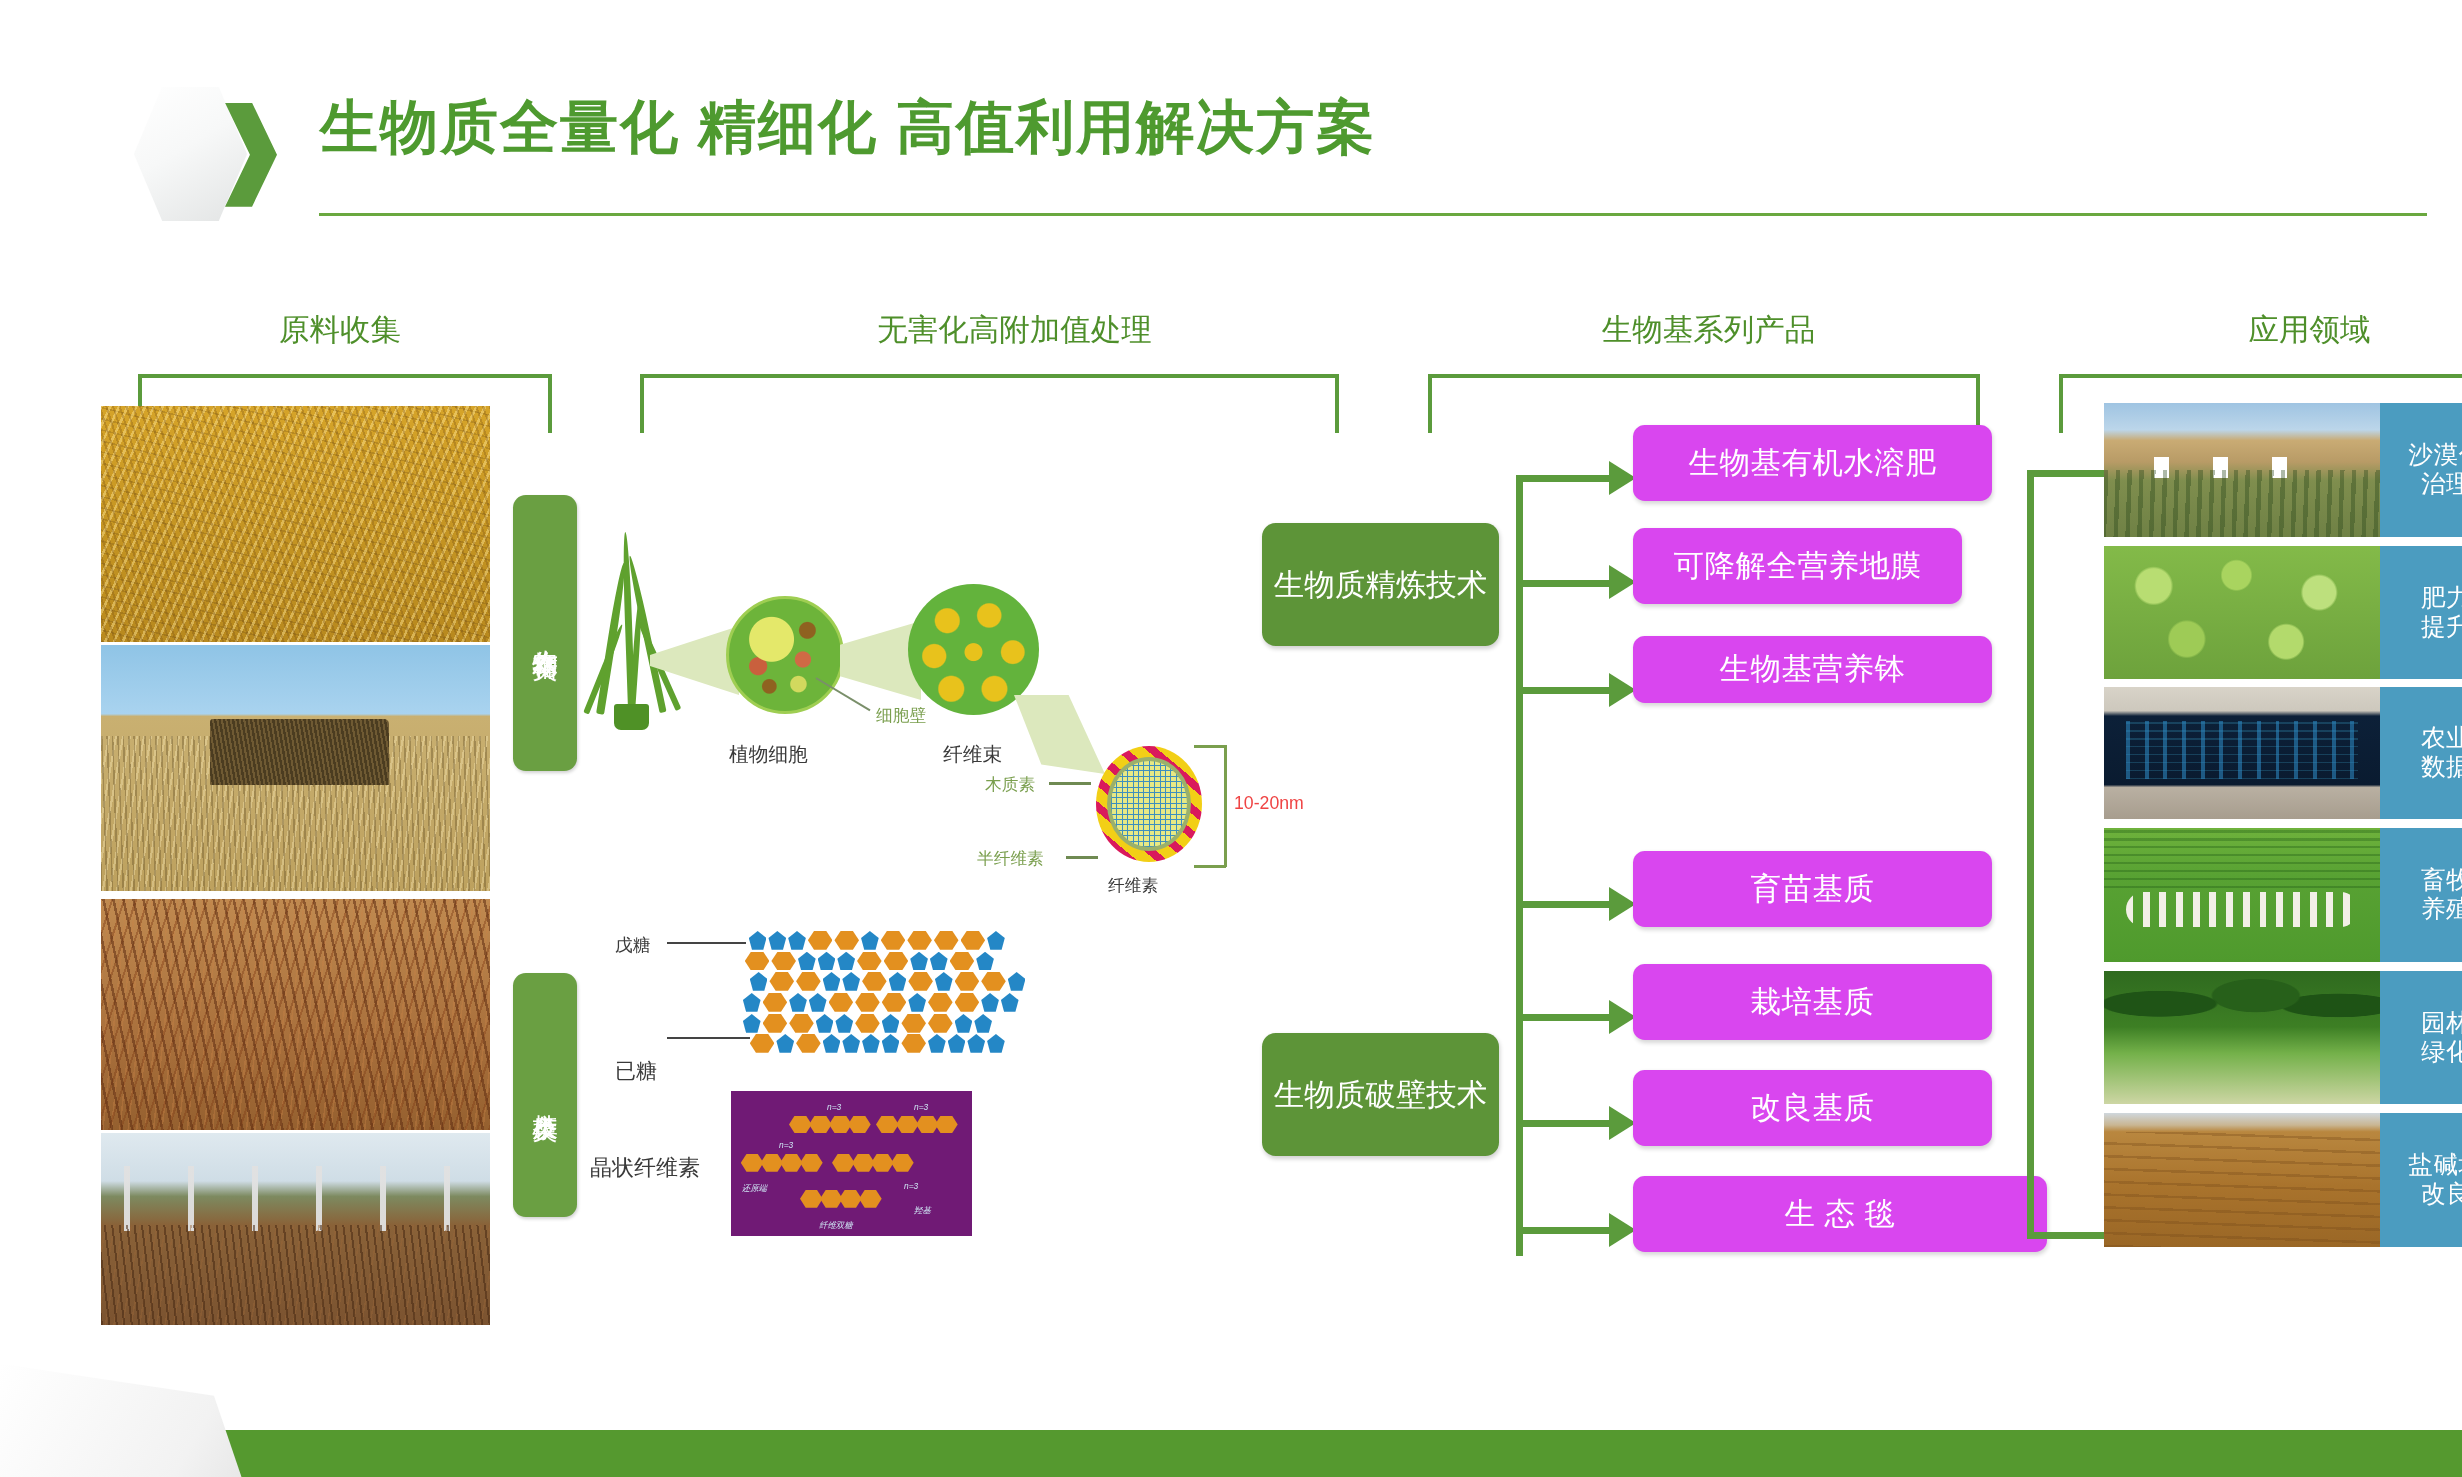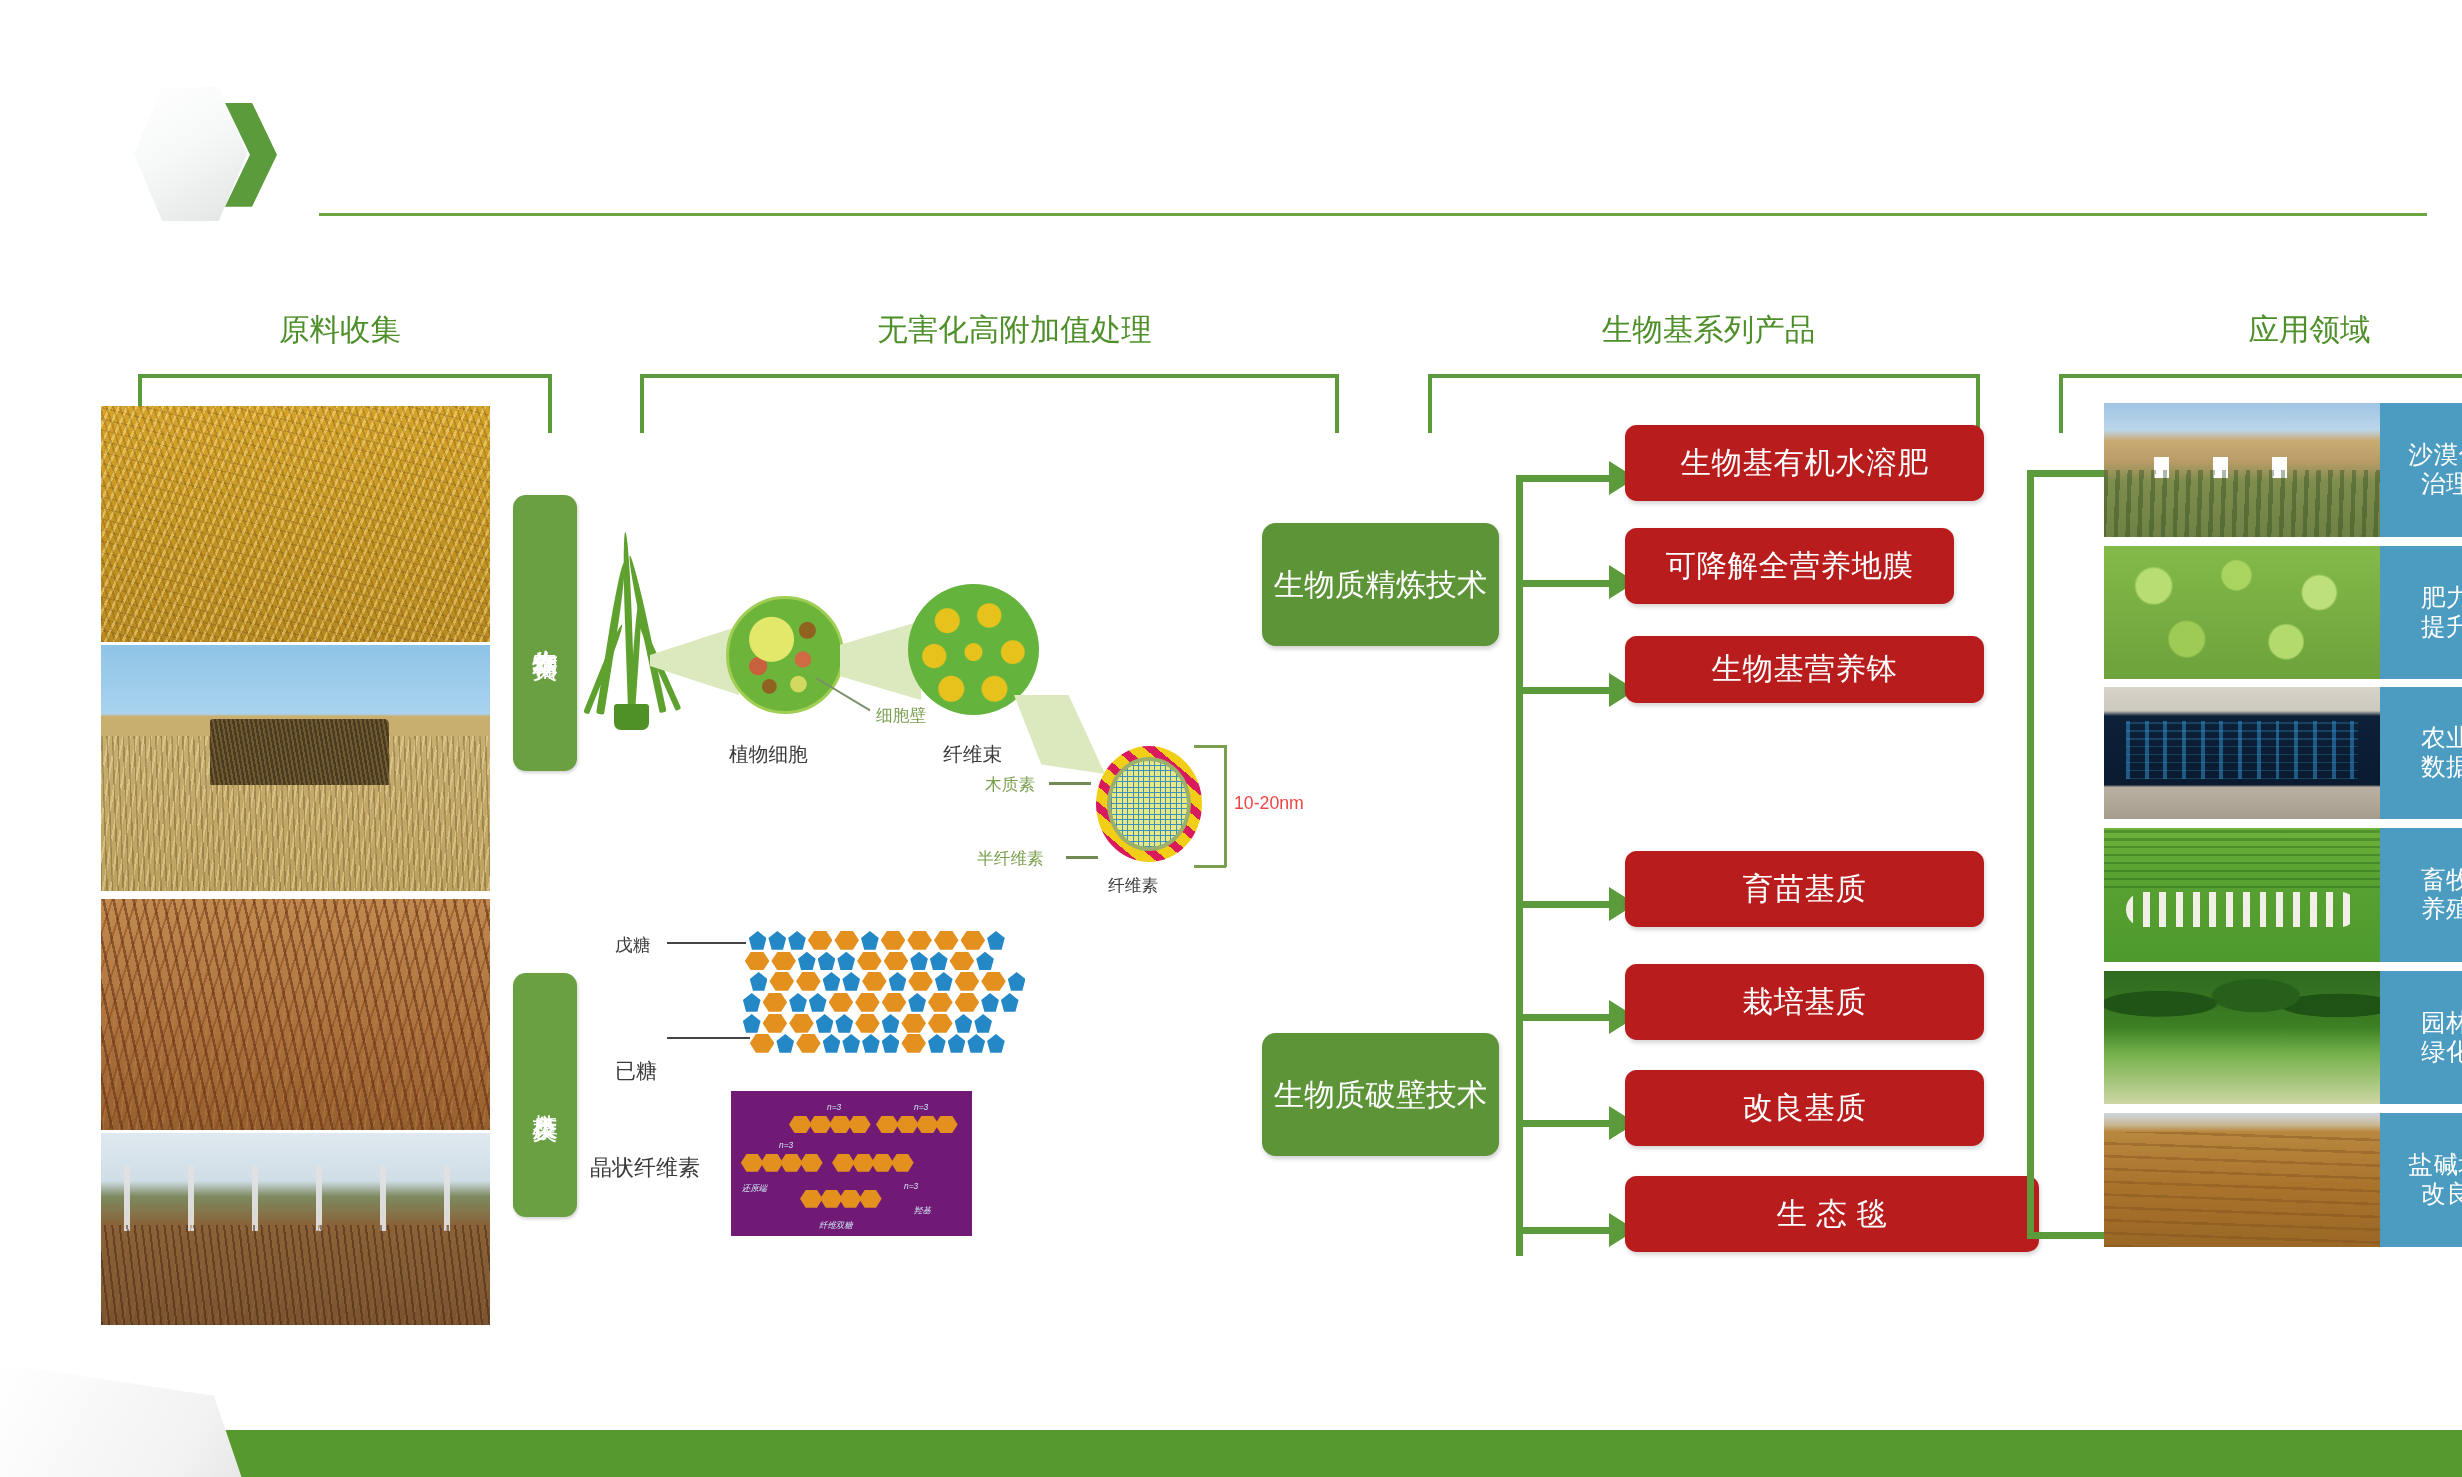--- a/index.html
+++ b/index.html
@@ -104,23 +104,23 @@
 
   
   .tech-box {
     position: absolute; background: #5d9438; border-radius: 13.8px; color: #ffffff;
     display: flex; flex-direction: row; align-items: center; justify-content: center;
     font-size: 30.5px; line-height: 1.22; box-shadow: 1px 2.5px 4.4px rgba(0,0,0,.18);
   }
 
   
   .prod-box {
-    position: absolute; background: #b91c1c; border-radius: 11.8px; color: #ffffff;
+    position: absolute; background: #d946ef; border-radius: 11.8px; color: #ffffff;
     display: flex; align-items: center; justify-content: center;
-    font-size: 30.5px; letter-spacing: 0.5px; box-shadow: 1px 2.5px 4.4px rgba(0,0,0,.16);
+    font-size: 30.5px; letter-spacing: 0.5px; box-shadow: 1px 2.5px 4.4px rgba(0,0,0,.16); margin-left: 8px;
   }
 
   
   .app-label {
     position: absolute; background: #4b9cc0; color: #ffffff;
     display: flex; flex-direction: column; align-items: center; justify-content: center;
     font-size: 24.6px; line-height: 1.16; letter-spacing: 0.5px;
   }
 
   
@@ -201,20 +201,21 @@
   }
 </style>
 </head>
 <body>
 
 <div id="header">
   <div id="hex-logo">
     <div id="hex-body"></div>
     <div id="hex-chevron"></div>
   </div>
+  <div id="main-title">生物质全量化 精细化 高值利用解决方案</div>
   <div id="title-rule"></div>
 </div>
 
 <div class="sec-title" style="left:153px; top:310px; width:374px;">原料收集</div>
 <div class="bracket" style="left:138px; top:374px; width:414px; height:59px;">
   <div class="top"></div>
     <div class="lft"></div>
     <div class="rgt"></div>
 </div>
 

